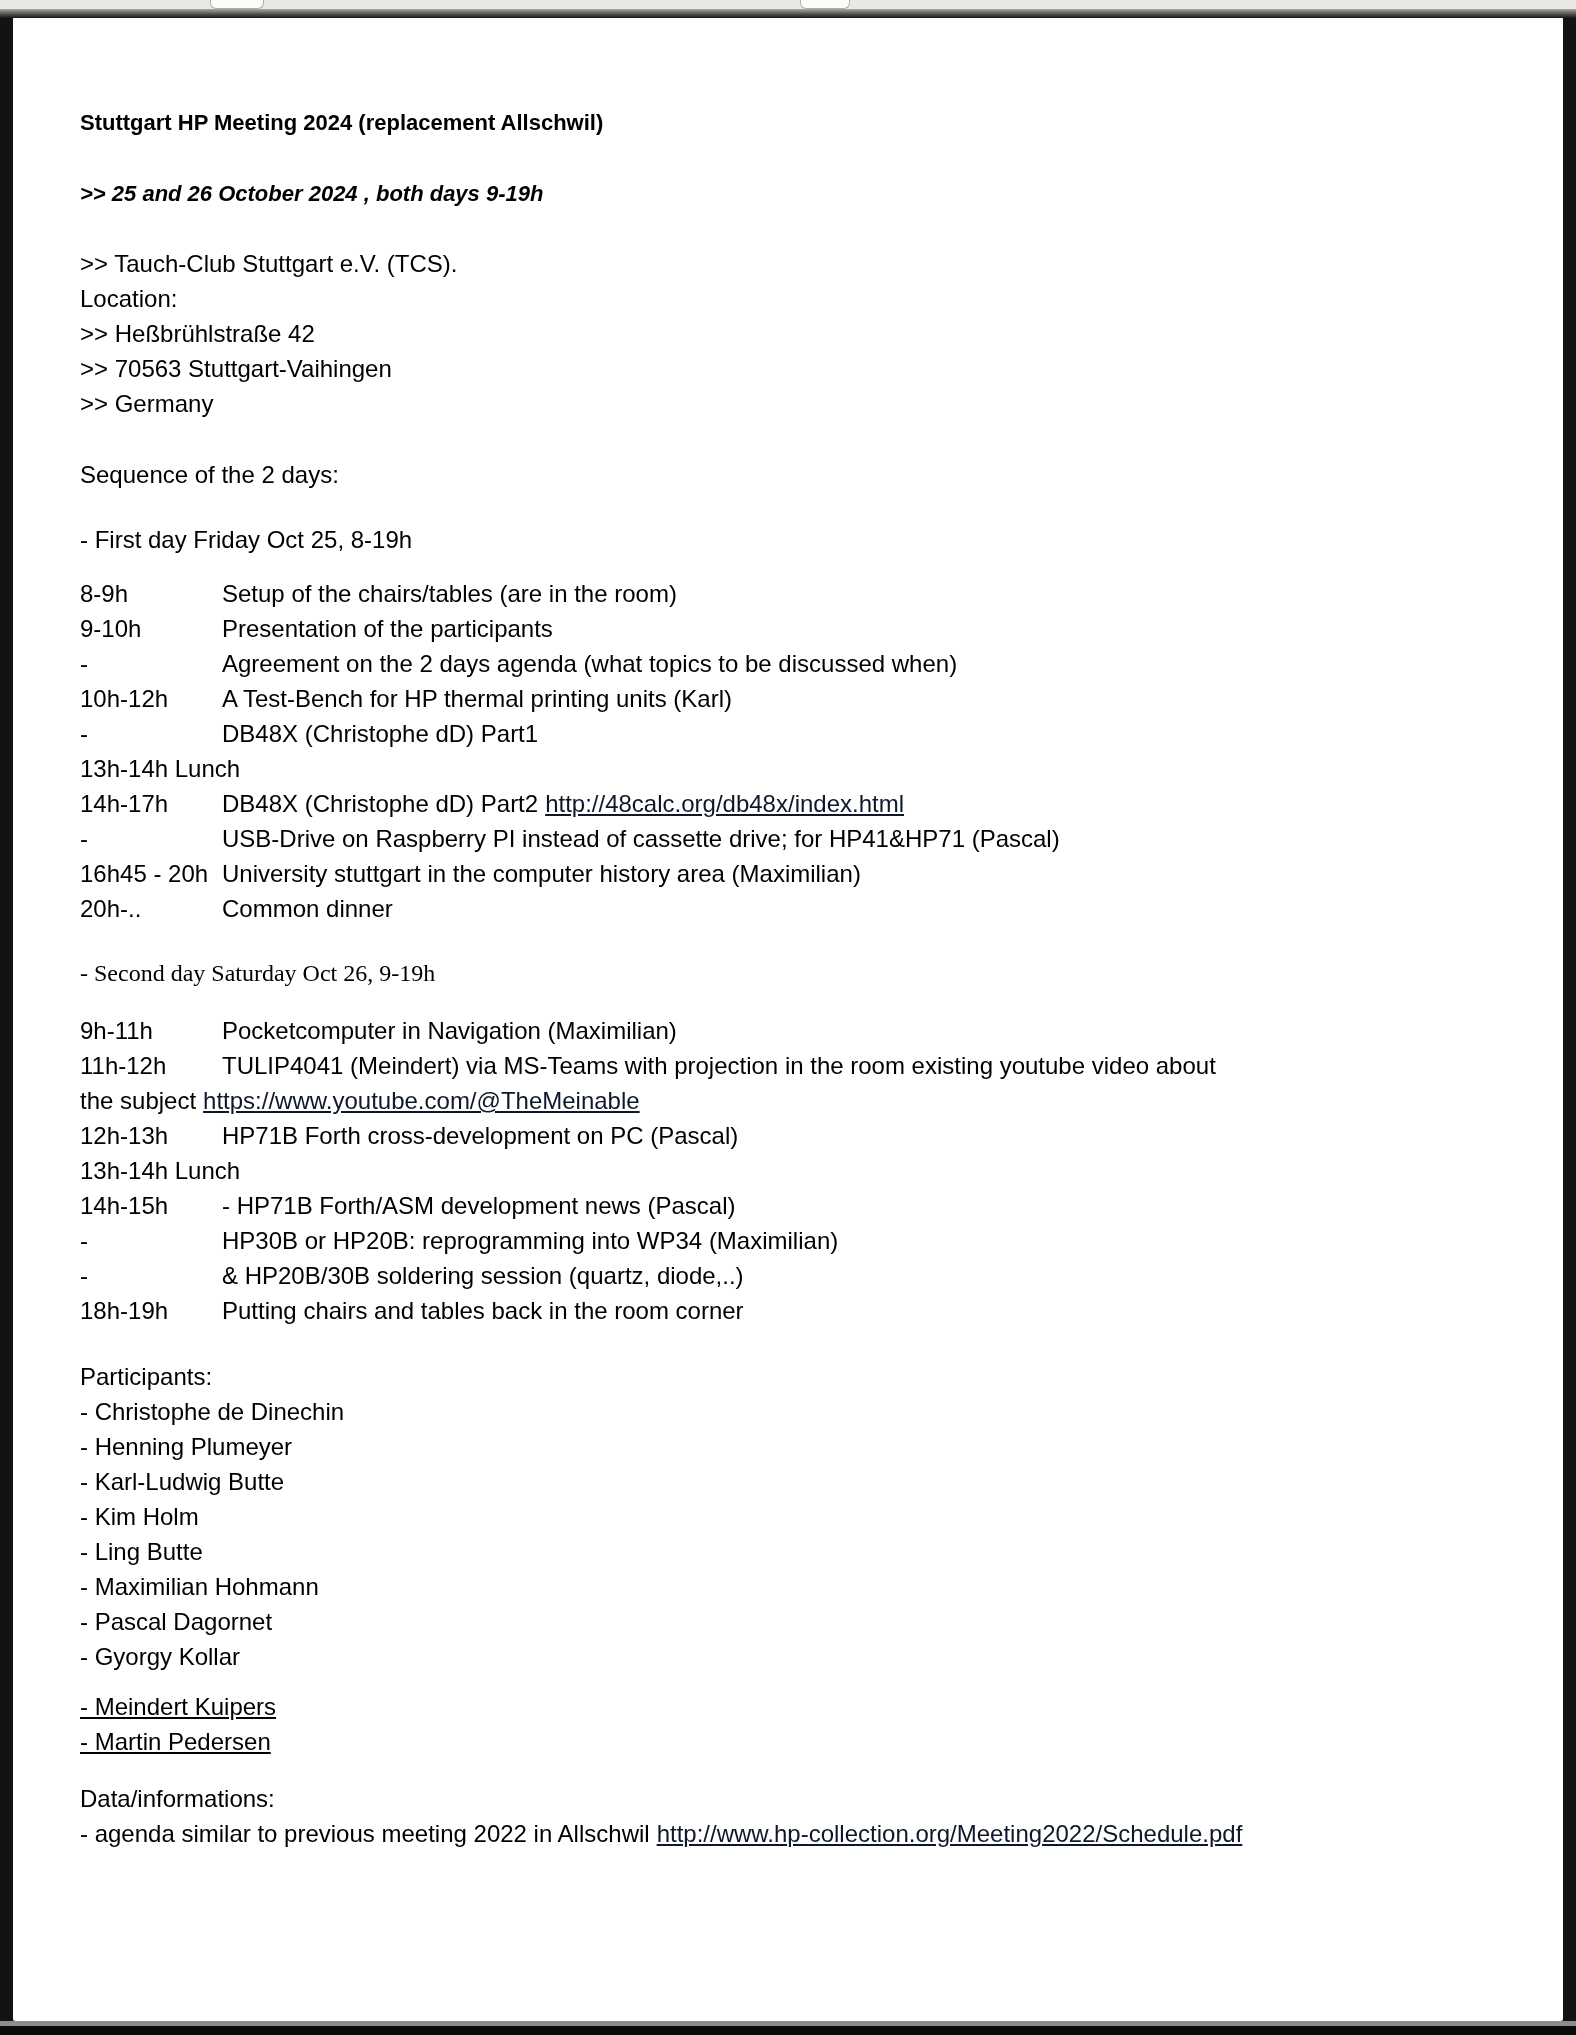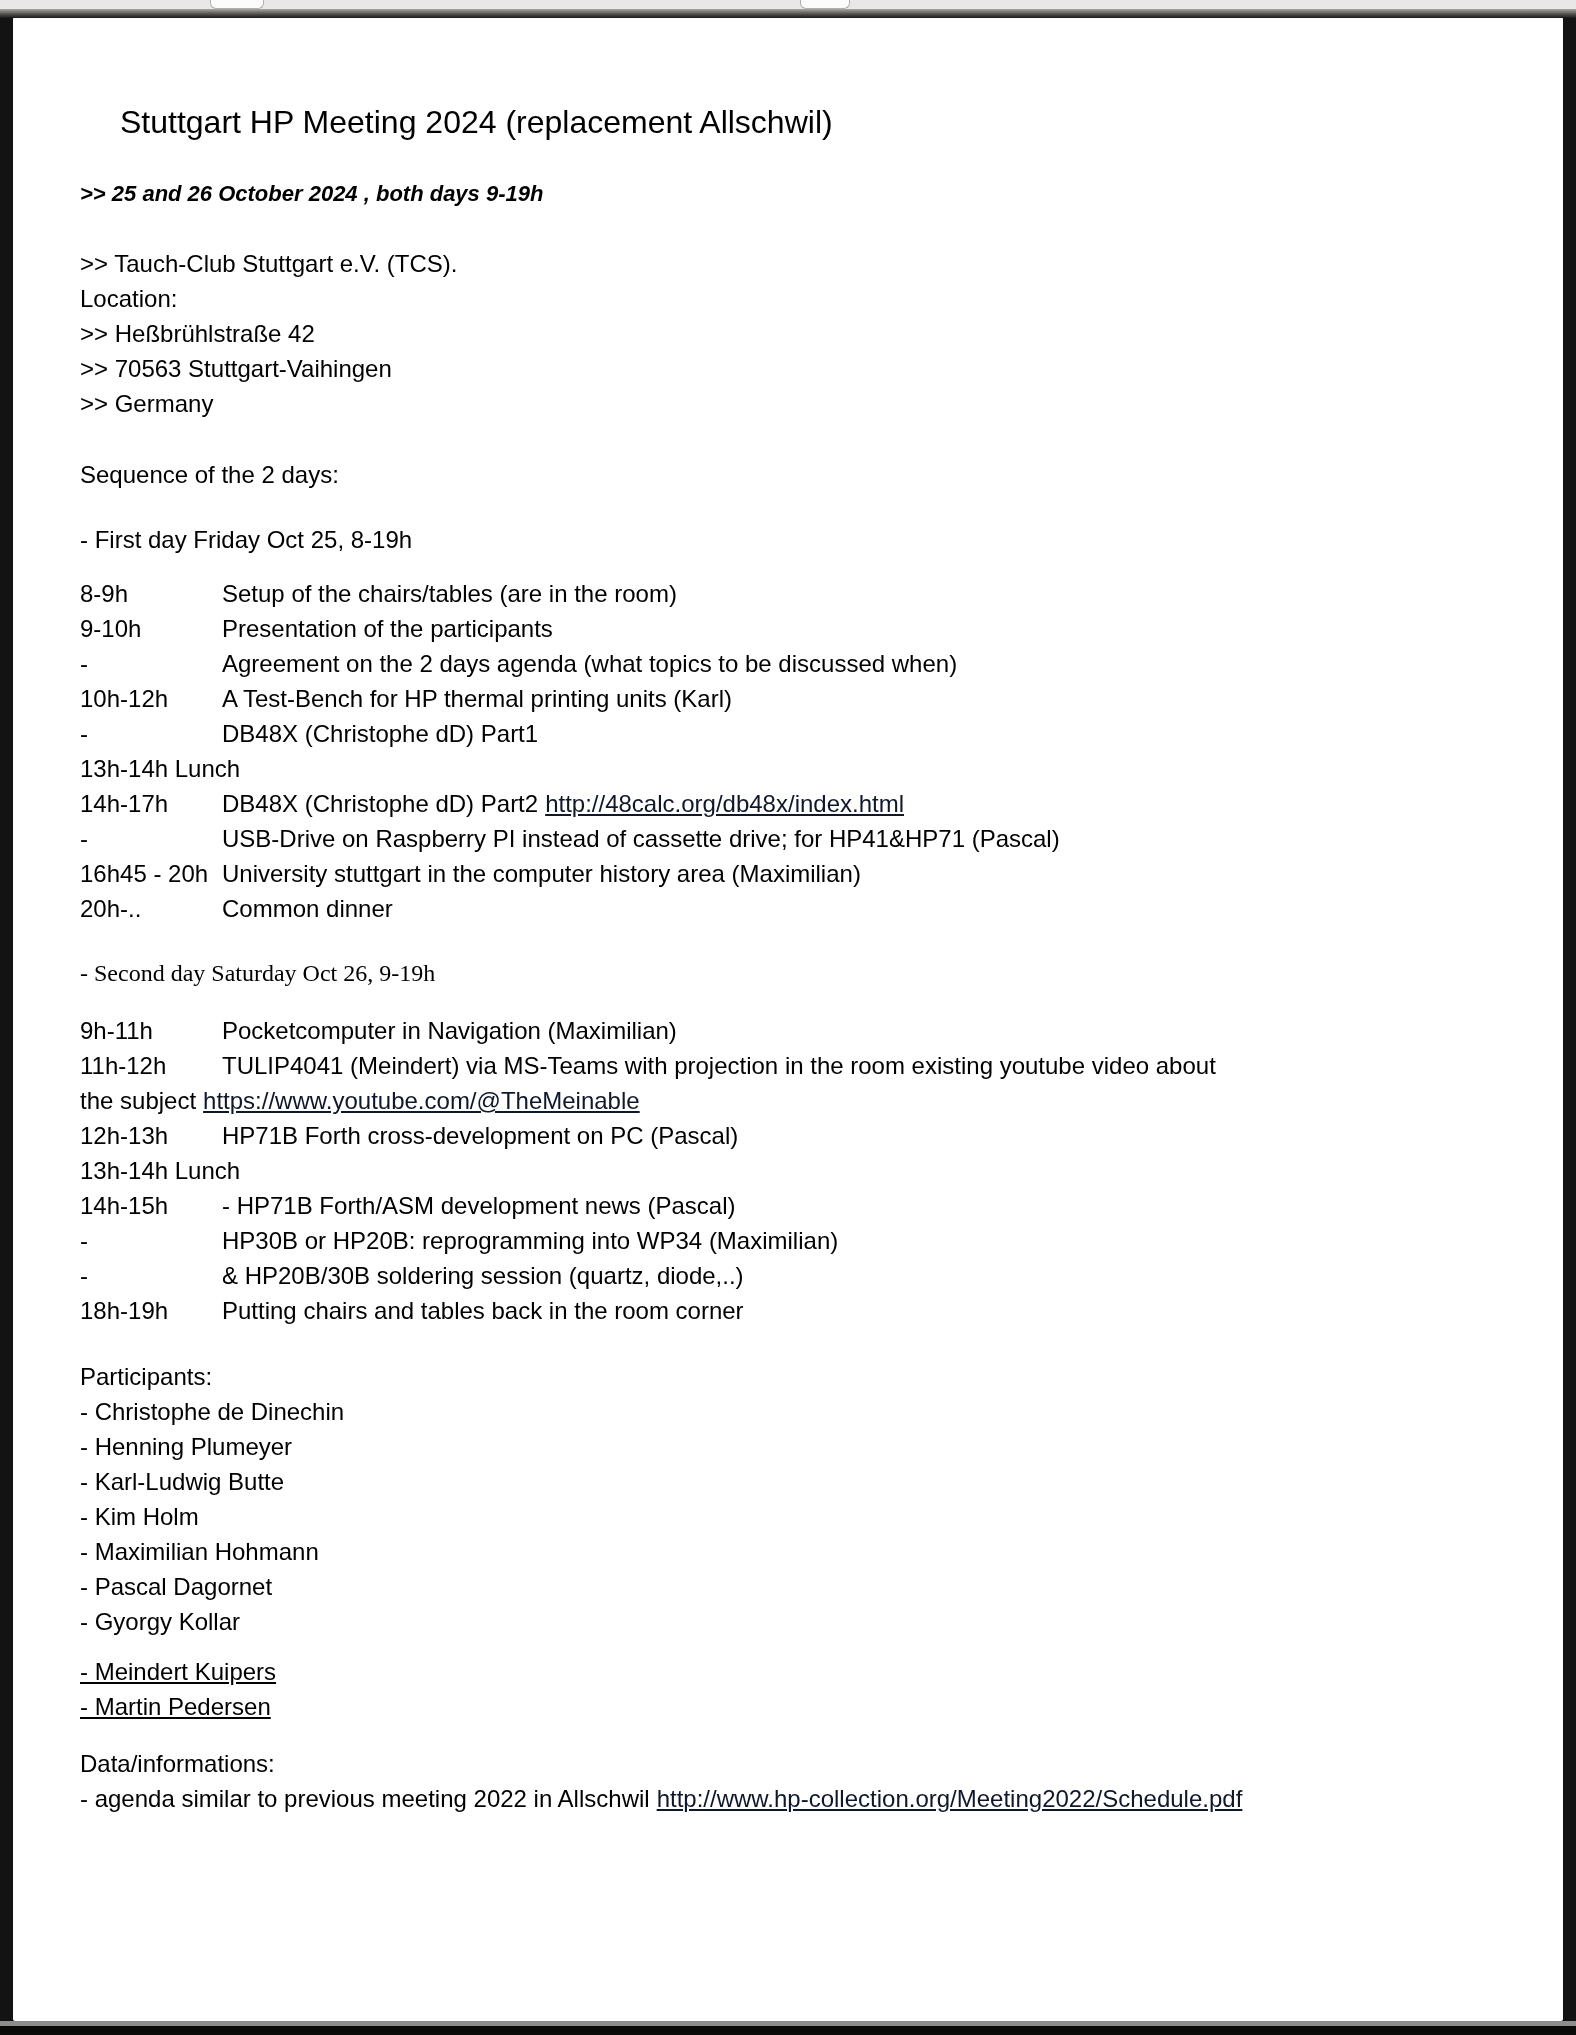--- a/index.html
+++ b/index.html
@@ -35,21 +35,21 @@
     background:#ffffff; border-radius:2px;
     z-index:2;
   }
   .content {
     position:absolute; top:0; left:0; right:0;
     padding:88px 56px 0 67px;
     color:#000;
     font-size:24px; line-height:35px;
   }
 
-  .doc-title    { font-size:32px; font-weight:normal; line-height:35px;margin-left:40px; }
+  .doc-title    { font-size:22px; font-weight:bold; line-height:35px; }
   .doc-subtitle { font-size:22px; font-weight:bold; line-height:35px; margin-top:36px;font-style:italic; }
 
   .block-location     { margin-top:35px; }
   .block-sequence     { margin-top:36px; }
   .block-day1-head    { margin-top:30px; }
   .block-day1-rows    { margin-top:19px; }
   .block-day2-head    { margin-top:30px;font-family:Liberation Serif, serif; }
   .block-day2-rows    { margin-top:22px; }
   .block-participants { margin-top:31px; }
   .block-group2       { margin-top:15px;text-decoration:underline; }
@@ -128,20 +128,21 @@
       <div class="row"><span class="time">-</span><span class="desc">&amp; HP20B/30B soldering session (quartz, diode,..)</span></div>
       <div class="row"><span class="time">18h-19h</span><span class="desc">Putting chairs and tables back in the room corner</span></div>
     </div>
 
     <div class="block-participants">
       <div class="line">Participants:</div>
       <div class="line">- Christophe de Dinechin</div>
       <div class="line">- Henning Plumeyer</div>
       <div class="line">- Karl-Ludwig Butte</div>
       <div class="line">- Kim Holm</div>
+      <div class="line">- Ling Butte</div>
       <div class="line">- Maximilian Hohmann</div>
       <div class="line">- Pascal Dagornet</div>
       <div class="line">- Gyorgy Kollar</div>
       <div class="block-group2">
         <div class="line">- Meindert Kuipers</div>
         <div class="line">- Martin Pedersen</div>
       </div>
     </div>
 
     <div class="block-datainfo">

